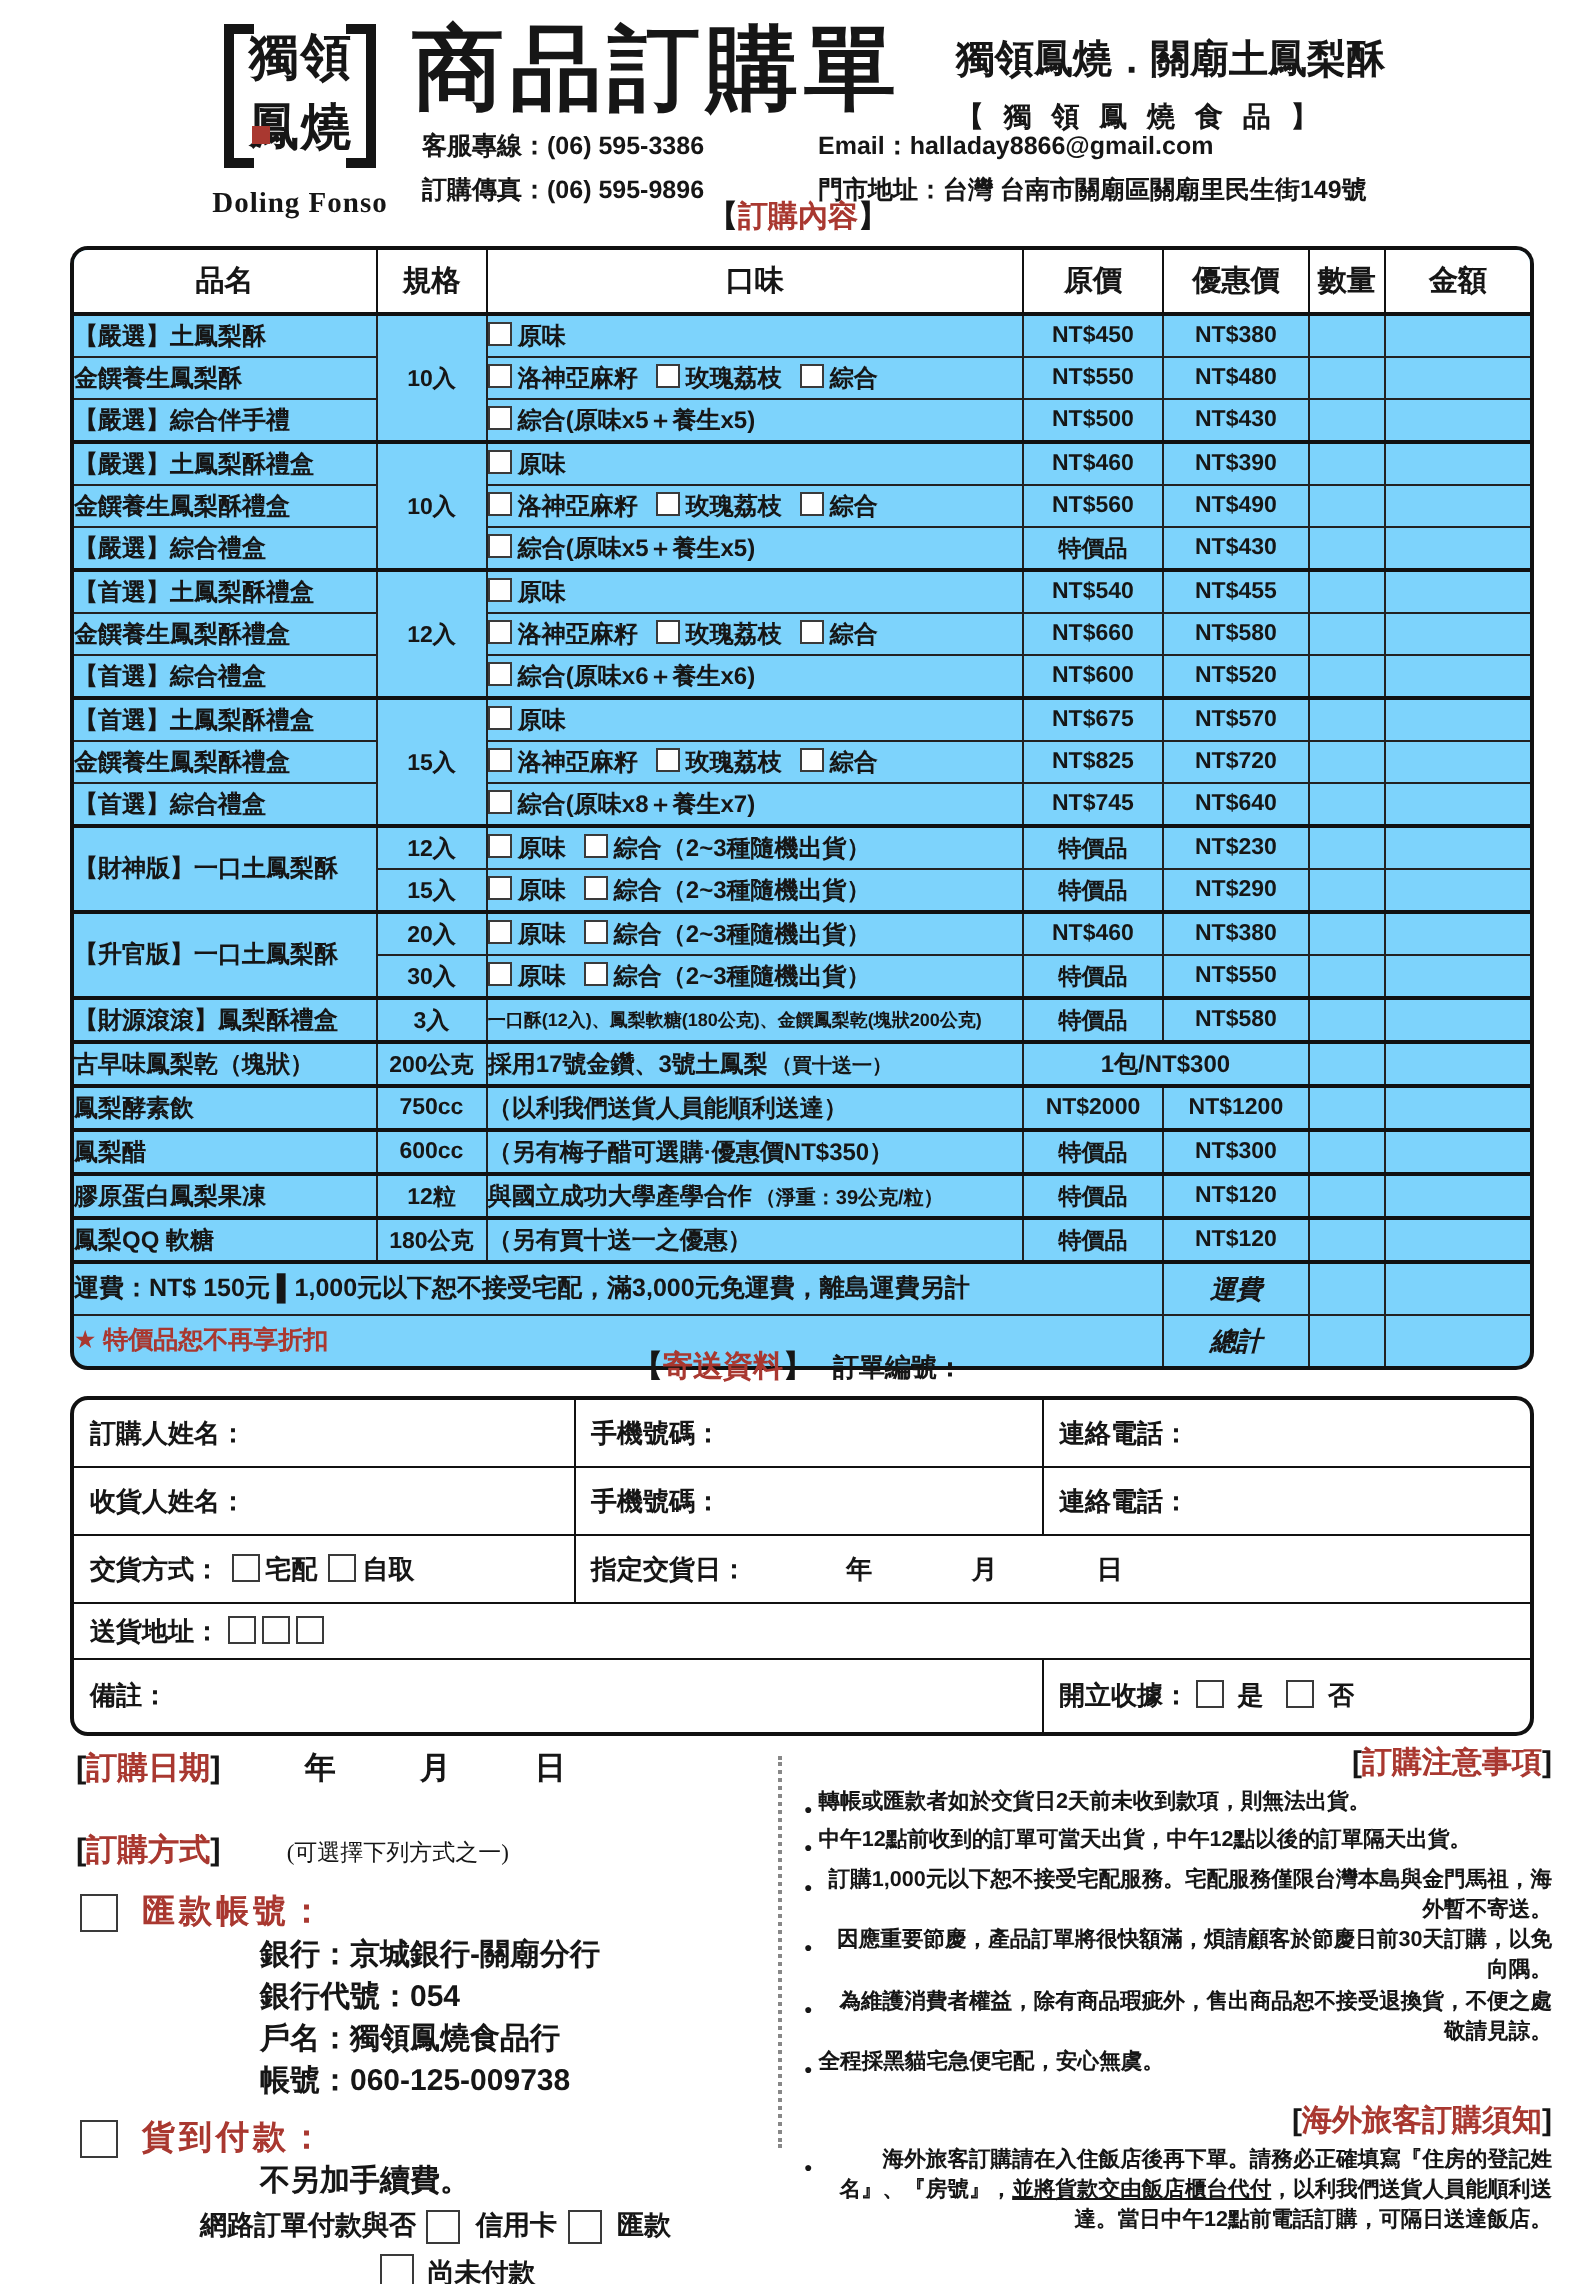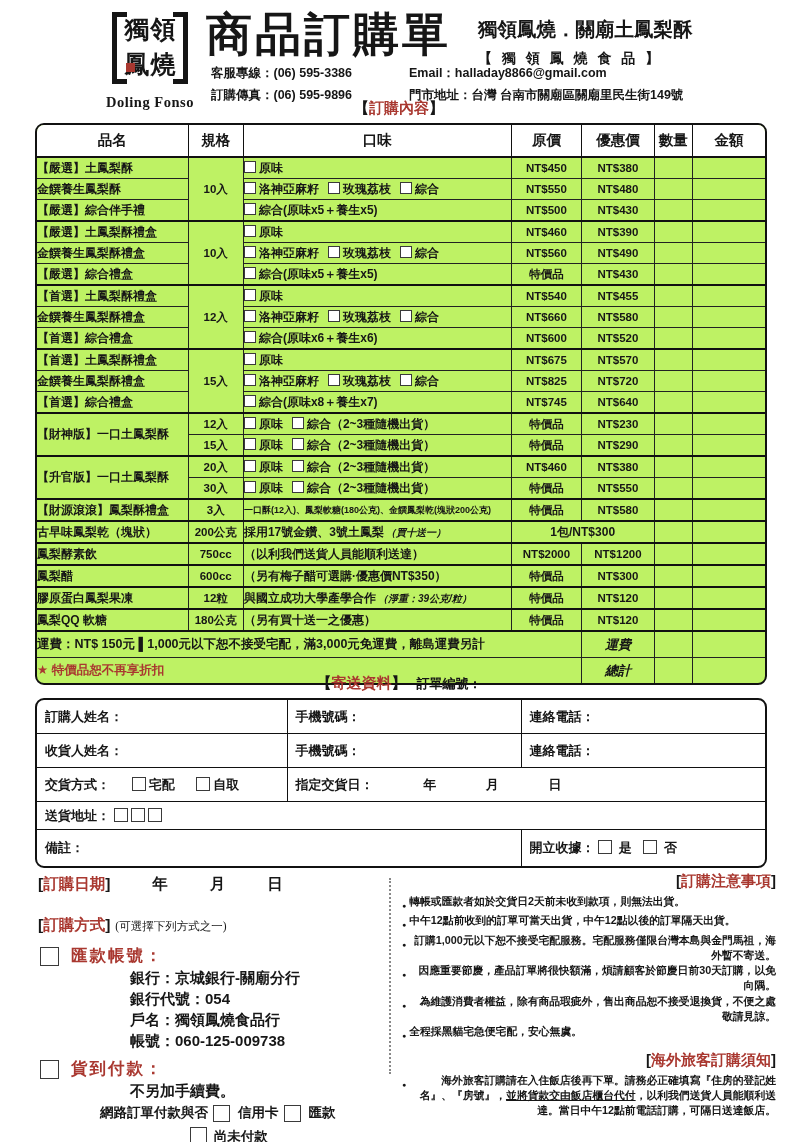--- a/index.html
+++ b/index.html
@@ -30,36 +30,36 @@
   .contact-row .c1{width:198px;}
 
   
   .sec-center{position:absolute;width:100%;text-align:center;font-size:15px;font-weight:900;}
   .bt-l,.bt-r{color:var(--ink);} .bt-t{color:var(--red);}
   #sec-order{top:99px;} #sec-ship{top:674px;}
   .orderno{margin-left:10px;font-size:13px;color:var(--ink);}
 
   
   .order-wrap{position:absolute;left:35px;top:123px;width:728px;border:2.5px solid #111;
-      border-radius:9px;overflow:hidden;background:#bef264;}
+      border-radius:9px;overflow:hidden;background:#7dd3fc;}
   table.order{width:100%;border-collapse:collapse;table-layout:fixed;}
   table.order th{height:29px;font-size:14.5px;font-weight:900;border:1.5px solid #111;
       border-top:none;background:#fff;}
   table.order th:first-child{border-left:none;} table.order th:last-child{border-right:none;}
   table.order td{height:20px;border:1px solid #222;font-weight:700;padding:0;overflow:hidden;
       white-space:nowrap;}
   table.order td:first-child{border-left:none;} table.order td:last-child{border-right:none;}
   table.order tr.thick td{border-top:2px solid #111;}
   table.order tr:last-child td{border-bottom:none;}
   .c-name{font-size:12px;padding-left:6px;}
   .c-spec{text-align:center;font-size:11.5px;}
   .c-flavor{padding-left:6px;font-size:12px;}
   .c-flavor .opt{margin-right:9px;}
   .c-flavor.small{font-size:9px;}
-  .c-flavor .note{font-size:10px;margin-left:2px;font-style:italic;}
+  .c-flavor .note{font-size:10px;margin-left:2px;}
   .c-price{text-align:center;font-size:11.5px;}
   .c-merged{text-align:center;font-size:12px;}
   tr.footer td{height:25px;}
   .c-foot-text{text-align:left;font-size:12.5px;margin-top:44px;}
   .c-foot-red{text-align:left;padding-left:14px;font-size:12.5px;color:var(--red);}
   .c-foot-label{text-align:center;font-size:13px;font-style:italic;}
 
   .cb{display:inline-block;width:10px;height:10px;border:1.3px solid #3a3a3a;background:#fff;
       vertical-align:-1px;margin-right:3px;}
   .cb-md{width:12px;height:12px;vertical-align:-2px;}
@@ -68,28 +68,28 @@
 
   
   .ship-wrap{position:absolute;left:35px;top:698px;width:728px;border:2.5px solid #111;
       border-radius:9px;overflow:hidden;background:#fff;}
   table.ship{width:100%;border-collapse:collapse;table-layout:fixed;}
   table.ship td{border:1.5px solid #111;font-size:13px;font-weight:700;padding:0 8px;
       height:33px;white-space:nowrap;}
   table.ship td:first-child{border-left:none;} table.ship td:last-child{border-right:none;}
   table.ship tr:first-child td{border-top:none;} table.ship tr:last-child td{border-bottom:none;}
   .u-sp{margin-left:46px;}
-  .opt-sp{margin-left:18px;}
+  .opt-sp{margin-left:2px;}
 
   
   .bottom-left{position:absolute;left:38px;top:874px;width:342px;}
   .btitle{font-size:15.5px;font-weight:900;white-space:nowrap;}
   .row-date{display:flex;align-items:baseline;}
   .row-date .du{margin-left:42px;font-size:15.5px;font-weight:900;}
-  .row-method{margin-top:20px;display:flex;align-items:baseline;}
+  .row-method{margin-top:20px;display:flex;align-items:baseline;gap:28px;}
   .method-note{margin-left:5px;font-family:"Liberation Serif","DejaVu Serif",serif;
       font-size:11.5px;font-weight:400;}
   .pay-head{display:flex;align-items:center;gap:9px;margin-top:9px;margin-left:2px;}
   .pay-title{color:var(--red);font-weight:900;font-size:16.5px;letter-spacing:2px;}
   .pay-lines{margin-left:92px;font-size:15px;line-height:21px;font-weight:700;}
   .online-row{margin-left:62px;margin-top:3px;font-size:13.5px;font-weight:700;
       display:flex;align-items:center;gap:5px;white-space:nowrap;}
   .unpaid-row{margin-left:152px;margin-top:5px;font-size:13.5px;font-weight:700;}
 
   .vdiv{position:absolute;left:389px;top:878px;height:196px;border-left:2.5px dotted #888;}

